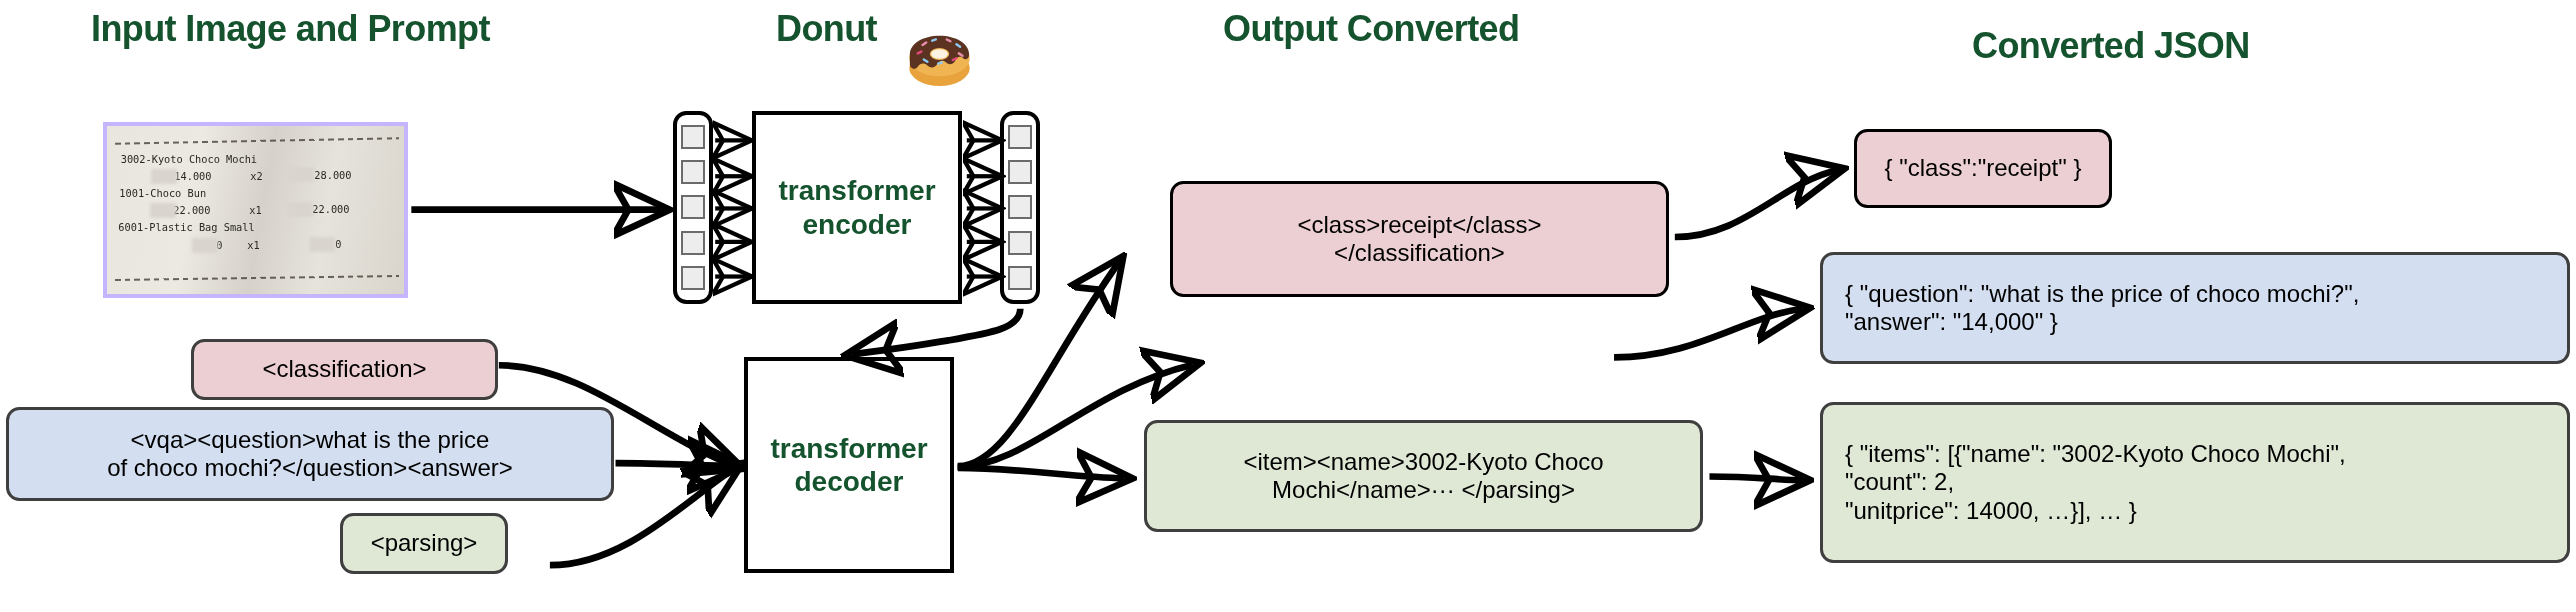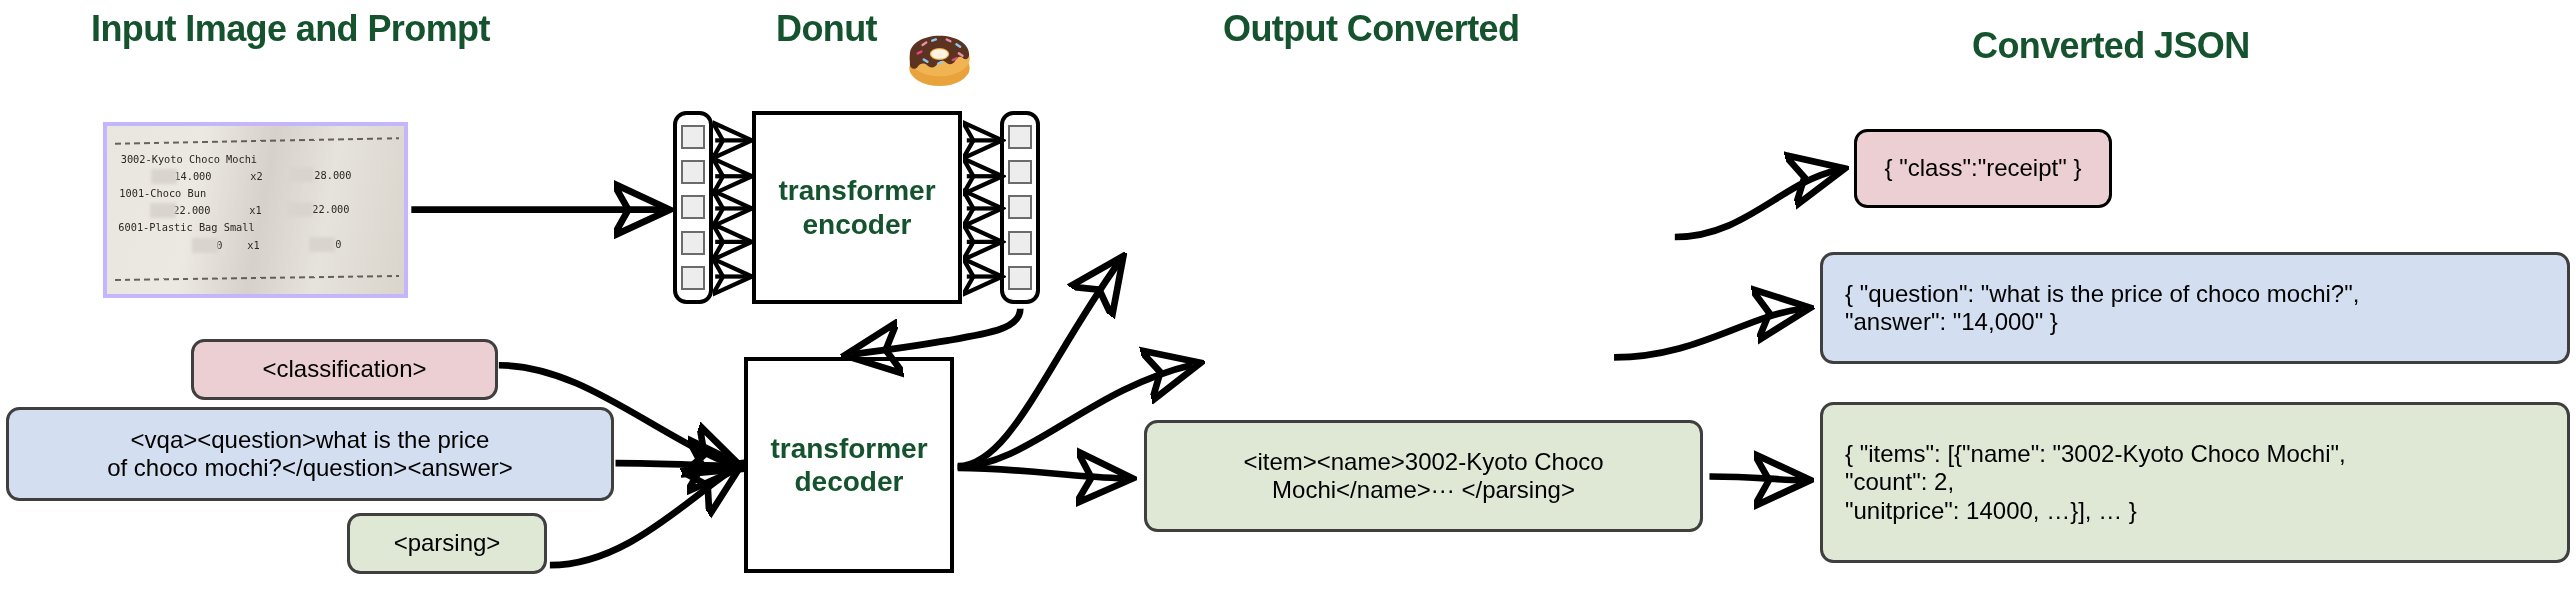--- a/index.html
+++ b/index.html
@@ -117,21 +117,21 @@
 
       <div class="dash-row" style="top:151px;transform:rotate(-0.8deg);"></div>
     </div>
   </div>
 
   <div class="rbox pink" style="left:191px;top:339px;width:307px;height:61px;">&lt;classification&gt;</div>
 
   <div class="rbox blue" style="left:6px;top:407px;width:608px;height:94px;">&lt;vqa&gt;&lt;question&gt;what is the price
 of choco mochi?&lt;/question&gt;&lt;answer&gt;</div>
 
-  <div class="rbox green" style="left:347px;top:513px;width:200px;height:61px;">&lt;parsing&gt;</div>
+  <div class="rbox green" style="left:340px;top:513px;width:168px;height:61px;">&lt;parsing&gt;</div>
 
   <div class="token-strip" style="left:673px;top:111px;width:40px;height:193px;">
     <div class="token-cell"></div>
     <div class="token-cell"></div>
     <div class="token-cell"></div>
     <div class="token-cell"></div>
     <div class="token-cell"></div>
   </div>
 
   <div class="model-block" style="left:752px;top:111px;width:210px;height:193px;">transformer
@@ -141,20 +141,22 @@
     <div class="token-cell"></div>
     <div class="token-cell"></div>
     <div class="token-cell"></div>
     <div class="token-cell"></div>
     <div class="token-cell"></div>
   </div>
 
   <div class="model-block" style="left:744px;top:357px;width:210px;height:216px;">transformer
 decoder</div>
 
+  <div class="rbox pink heavy" style="left:1170px;top:181px;width:499px;height:116px;">&lt;class&gt;receipt&lt;/class&gt;
+&lt;/classification&gt;</div>
 
 
   <div class="rbox green" style="left:1144px;top:420px;width:559px;height:112px;">&lt;item&gt;&lt;name&gt;3002-Kyoto Choco
 Mochi&lt;/name&gt;··· &lt;/parsing&gt;</div>
 
   <div class="rbox pink heavy" style="left:1854px;top:129px;width:258px;height:79px;">{ "class":"receipt" }</div>
 
   <div class="rbox blue leftal" style="left:1820px;top:252px;width:750px;height:112px;padding-left:22px;">{ "question": "what is the price of choco mochi?",
    "answer": "14,000" }</div>
 

